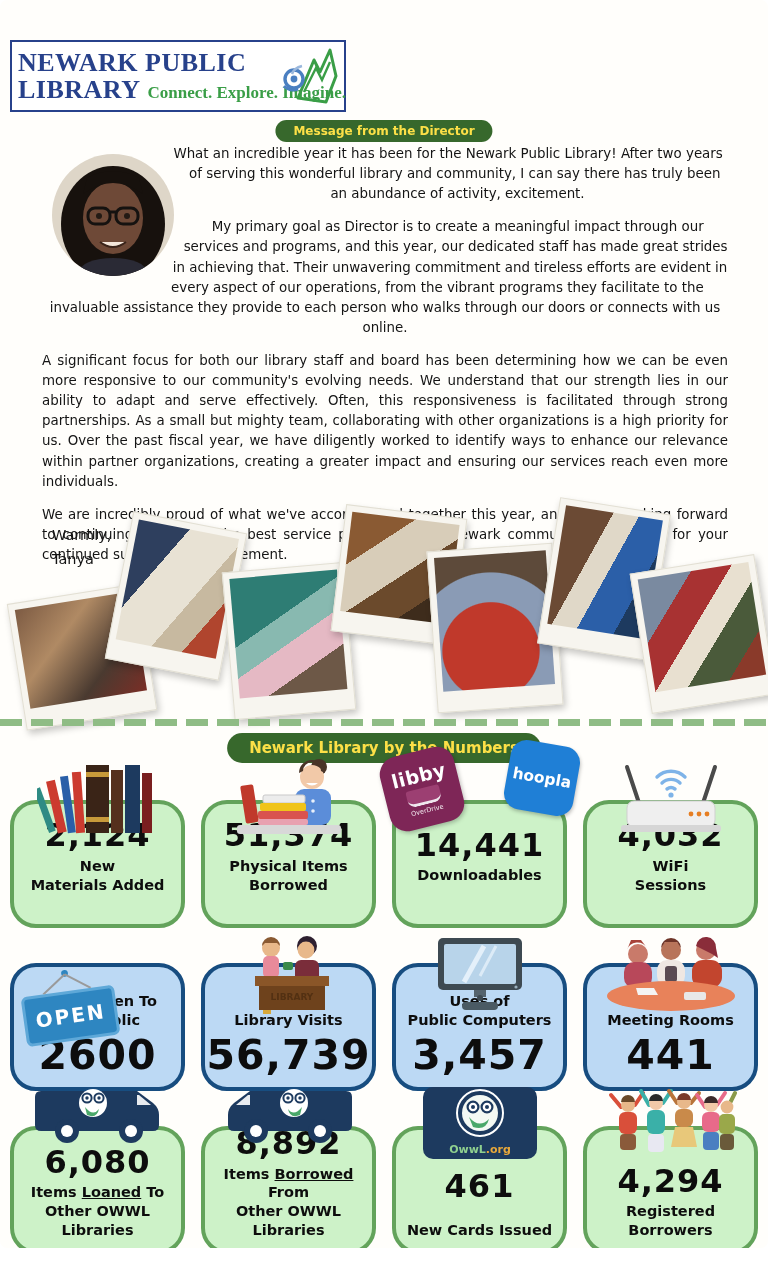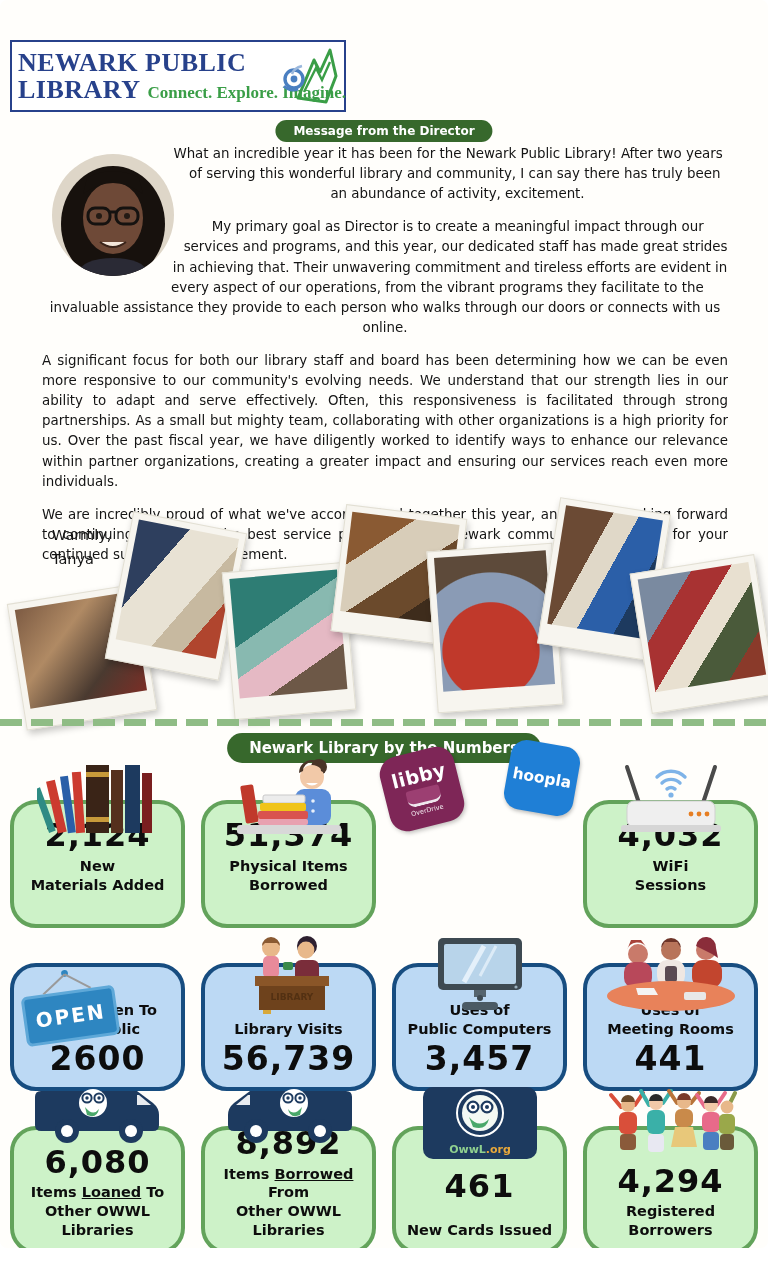--- a/index.html
+++ b/index.html
@@ -10,21 +10,21 @@
   .logo-box{position:absolute;left:10px;top:40px;width:336px;height:72px;background:#fff;
             border:2px solid #27418b;display:flex;align-items:center;padding:2px 6px;box-sizing:border-box;}
   .logo-text{line-height:1.05;}
   .logo-l1{font-family:"Liberation Serif",serif;font-weight:bold;font-size:26px;color:#27418b;letter-spacing:.5px;}
   .logo-l2row{display:flex;align-items:baseline;gap:7px;}
   .logo-l2{font-family:"Liberation Serif",serif;font-weight:bold;font-size:26px;color:#27418b;letter-spacing:.5px;}
   .logo-tag{font-family:"Liberation Serif",serif;font-size:17px;color:#3a9e47;font-weight:bold;white-space:nowrap;}
   .logo-art{position:absolute;right:4px;top:4px;}
   .main-title{position:absolute;left:360px;top:40px;width:396px;text-align:center;
               font-size:32px;font-weight:bold;letter-spacing:1px;line-height:1.35;color:#0d0d0d;}
-  .pill{background:#37682c;color:#ffffff;font-weight:bold;border-radius:14px;display:inline-block;}
+  .pill{background:#37682c;color:#fde047;font-weight:bold;border-radius:14px;display:inline-block;}
   .dir-badge{position:absolute;left:50%;top:120px;transform:translateX(-50%);
              font-size:12px;padding:4px 18px;}
   .num-badge{position:absolute;left:50%;top:733px;transform:translateX(-50%);
              font-size:15px;padding:6px 22px;border-radius:17px;}
 
   
   .message{position:absolute;left:42px;top:144px;width:686px;font-size:13.4px;line-height:1.5;}
   .portrait{float:left;width:122px;height:122px;border-radius:50%;overflow:hidden;
             margin:10px 16px 6px 10px;shape-outside:circle(50% at 50% 50%);}
   .message p{margin:0 0 13px 0;}
@@ -60,21 +60,21 @@
   .grid{position:absolute;left:10px;top:765px;width:748px;display:grid;
         grid-template-columns:repeat(4,1fr);column-gap:16px;row-gap:0;}
   .cell{position:relative;height:163px;}
   .card{position:relative;margin-top:35px;height:128px;box-sizing:border-box;border-radius:26px;
         display:flex;flex-direction:column;align-items:center;justify-content:center;text-align:center;}
   .card.green{background:#cdf2c8;border:4px solid #63a35b;}
   .card.blue{background:#bcd9f4;border:4px solid #174d80;}
   .value{font-size:32px;font-weight:bold;letter-spacing:1px;color:#0d0d0d;line-height:1.05;}
   .label{font-size:14.5px;font-weight:bold;line-height:1.3;white-space:pre-line;margin-top:4px;color:#0d0d0d;}
   .card.blue .label{margin:0 0 4px 0;}
-  .card.blue .value{font-size:33px;}
+  .card.blue .value{font-size:41px;}
   .u{text-decoration:underline;}
   .icon-wrap{position:absolute;left:50%;transform:translateX(-50%);z-index:3;}
   .iw-r1{top:-6px;}
   .iw-r2{top:8px;}
   .iw-van{top:-8px;}
   .iw-owwl{top:-6px;}
   .iw-crowd{top:-2px;}
   .card.green.row1{padding-bottom:14px;}
   .card.green.row3{justify-content:flex-end;padding-bottom:10px;}
   .card.blue{justify-content:flex-end;padding-bottom:10px;}
@@ -231,20 +231,24 @@
     </div>
 
     <div class="cell">
       <div class="app-libby">
         <div class="t1">libby</div>
         <div class="book"></div>
         <div class="t2">OverDrive</div>
       </div>
       <div class="app-hoopla">
         <span>hoopla</span>
+      </div>
+      <div class="card green row1">
+        <div class="value">14,441</div>
+        <div class="label">Downloadables</div>
       </div>
     </div>
 
     <div class="cell">
       <div class="icon-wrap iw-r1">
         <svg width="132" height="80" viewBox="0 0 132 80">
           <path d="M52 18 a20 20 0 0 1 28 0" fill="none" stroke="#7eb3e8" stroke-width="3.4" stroke-linecap="round"></path>
           <path d="M57 24 a13 13 0 0 1 18 0" fill="none" stroke="#7eb3e8" stroke-width="3.4" stroke-linecap="round"></path>
           <path d="M62 30 a7 7 0 0 1 8 0" fill="none" stroke="#7eb3e8" stroke-width="3.4" stroke-linecap="round"></path>
           <circle cx="66" cy="36" r="2.6" fill="#7eb3e8"></circle>

